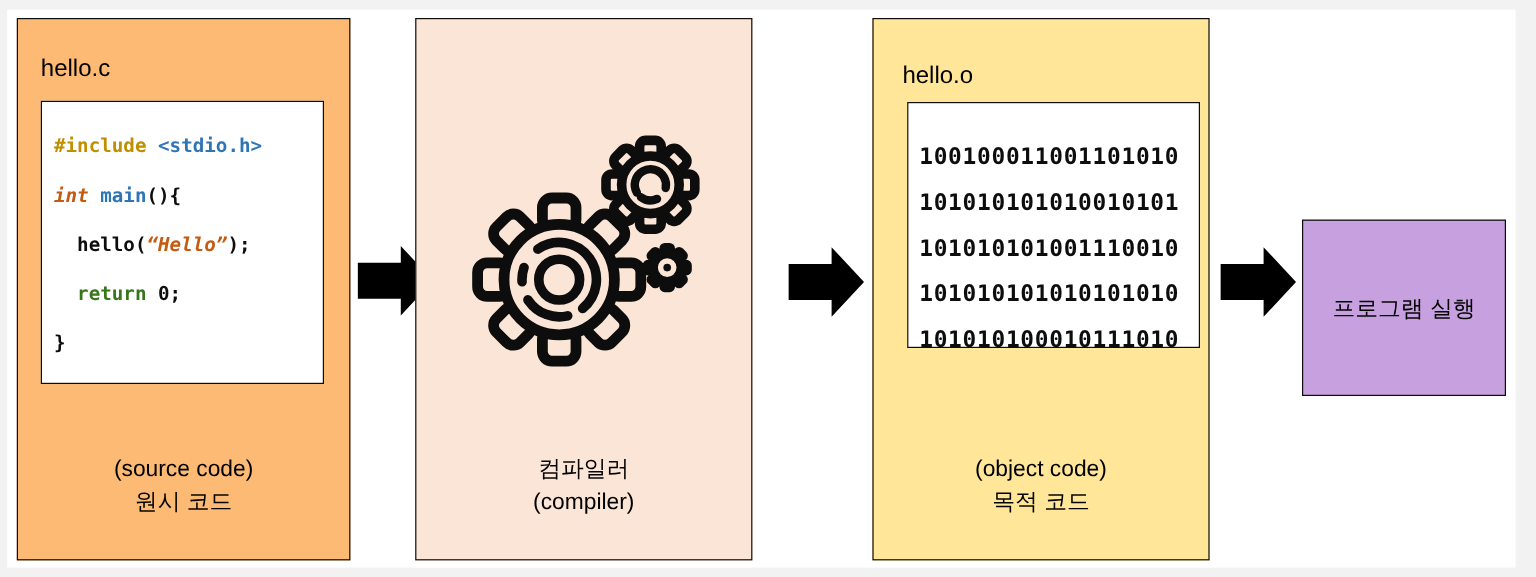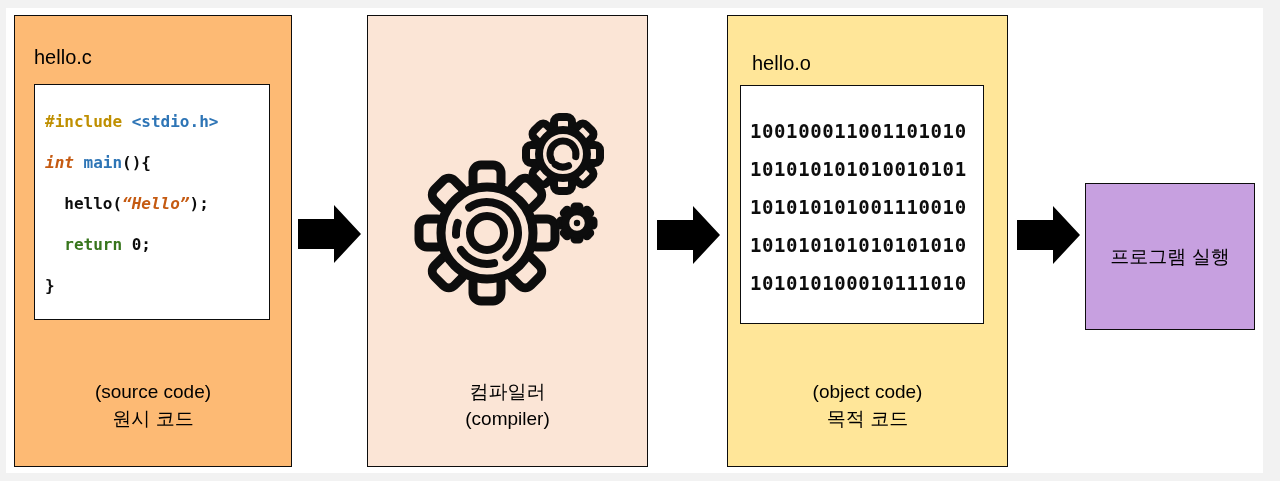--- a/index.html
+++ b/index.html
@@ -1,36 +1,36 @@
 <!DOCTYPE html>
 <html><head>
 <meta charset="utf-8">
 <style>
   html,body{margin:0;padding:0;}
   body{width:1280px;height:481px;background:#f2f2f2;font-family:"Liberation Sans",sans-serif;overflow:hidden;}
   .page{position:relative;width:1280px;height:481px;}
   .canvas{position:absolute;left:6px;top:8px;width:1257px;height:465px;background:#ffffff;}
   .big-box{position:absolute;top:15px;height:452px;border:1.6px solid #0d0d0d;box-sizing:border-box;}
   .box-source{left:14px;width:278px;background:#fdba74;}
-  .box-compiler{left:367px;width:281px;background:#fbe5d6;}
+  .box-compiler{left:346px;width:281px;background:#fbe5d6;}
   .box-object{left:727px;width:281px;background:#ffe699;}
   .box-run{position:absolute;left:1085px;top:163px;width:170px;height:147px;background:#c7a0e0;
            border:1.6px solid #0d0d0d;box-sizing:border-box;display:flex;align-items:center;justify-content:center;margin-top:20px;}
   .file-title{position:absolute;font-size:20px;color:#000;}
   .title-c{left:19px;top:30px;}
   .title-o{left:24px;top:36px;}
   .white-panel{position:absolute;background:#ffffff;border:1.6px solid #0d0d0d;box-sizing:border-box;}
   .code-panel{left:19px;top:68px;width:236px;height:236px;padding:16px 0 0 10px;}
   .code-line{font-family:"DejaVu Sans Mono",monospace;font-size:16px;font-weight:bold;line-height:41px;white-space:pre;color:#0d0d0d;}
   .t-gold{color:#bf8f00;}
   .t-blue{color:#2e75b6;}
   .t-orange{color:#c55a11;font-style:italic;}
   .t-green{color:#38761d;}
   .t-plain{color:#0d0d0d;}
-  .bin-panel{left:12px;top:69px;width:244px;height:239px;padding:26px 0 0 9px;}
+  .bin-panel{left:28px;top:69px;width:244px;height:205px;padding:26px 0 0 9px;}
   .bin-line{font-family:"DejaVu Sans Mono",monospace;font-size:19px;font-weight:bold;line-height:38px;letter-spacing:0.6px;white-space:pre;color:#0d0d0d;}
   .box-label{position:absolute;left:0;right:0;top:362px;text-align:center;font-size:19px;line-height:27px;color:#000;}
   .run-label{font-size:19px;color:#000;}
   .arrow{position:absolute;width:64px;height:62px;}
   .arrow-1{left:298px;top:203px;}
   .arrow-2{left:657px;top:204px;}
   .arrow-3{left:1017px;top:204px;}
   .gears{position:absolute;left:43px;top:95px;}
 </style>
 </head>

